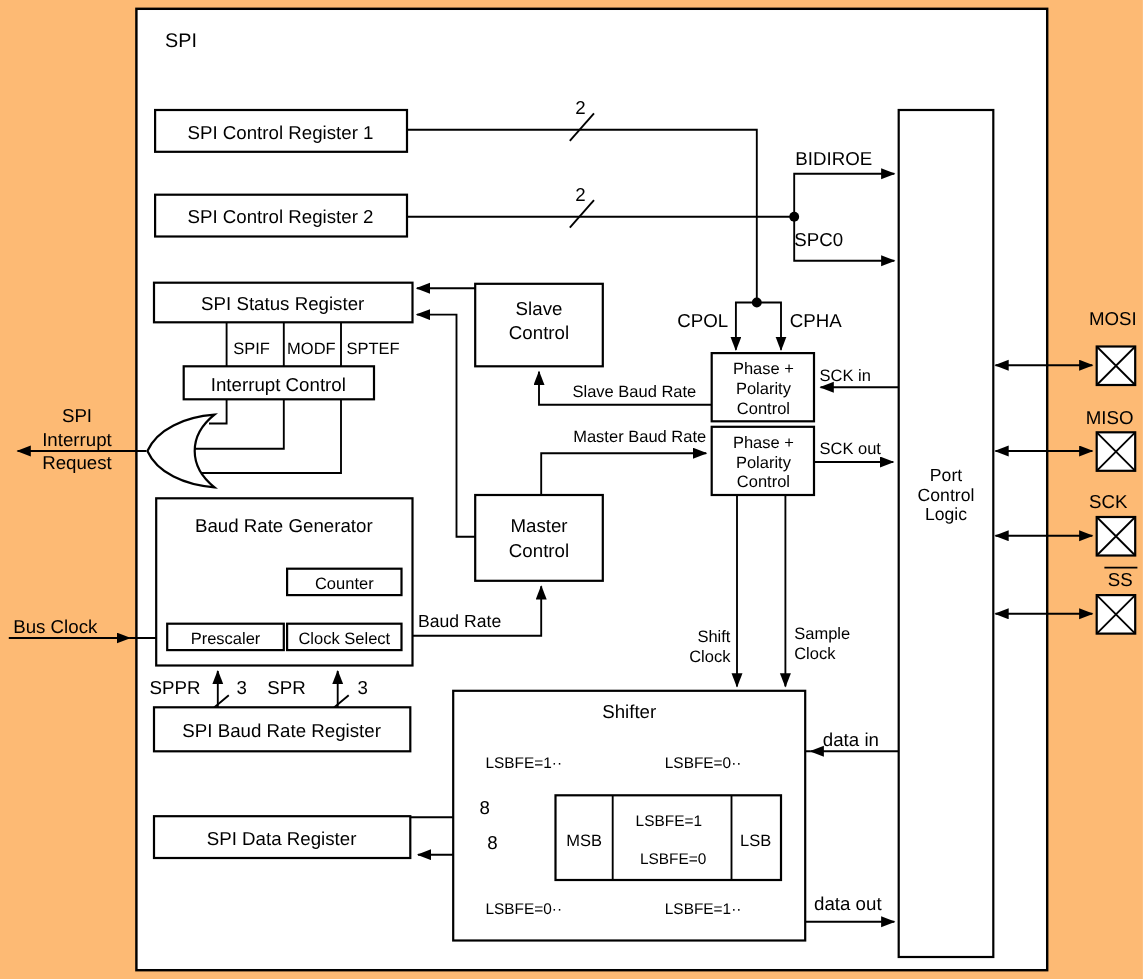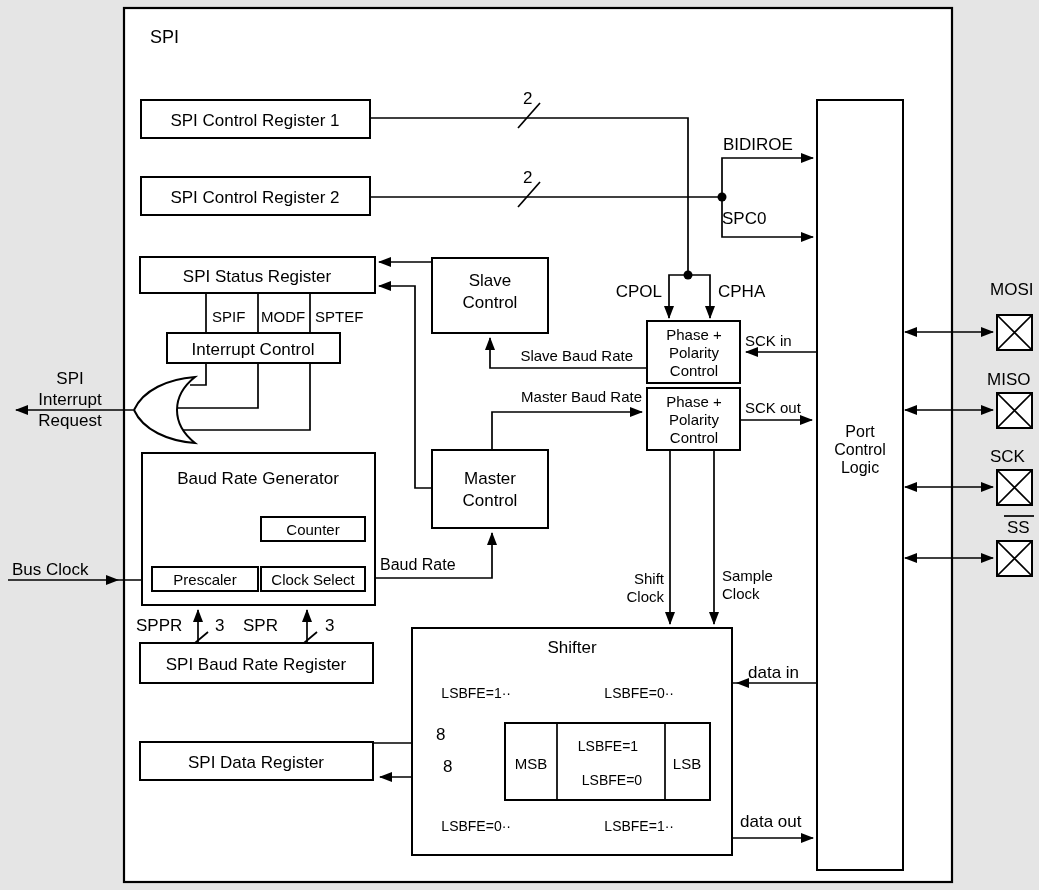--- a/index.html
+++ b/index.html
@@ -1,16 +1,16 @@
 <!DOCTYPE html>
 <html><head>
 <meta charset="utf-8">
 <style>
   html,body{margin:0;padding:0;background:#ffffff;}
-  .stage{width:1039px;height:890px;position:relative;background:#e5e5e5;overflow:hidden;text-decoration:underline;}
+  .stage{width:1039px;height:890px;position:relative;background:#fdba74;overflow:hidden;text-decoration:underline;}
   svg{font-family:"Liberation Sans","DejaVu Sans",sans-serif;fill:#000;}
   svg text{fill:#000;}
   .t17{font-size:17px;}
   .t18{font-size:18px;}
   .t16{font-size:16px;}
   .t15{font-size:15px;}
   .t14{font-size:14px;}
   .box{fill:#ffffff;stroke:#000000;stroke-width:2;}
   .boxthick{fill:#ffffff;stroke:#000000;stroke-width:2.2;}
   .wire{fill:none;stroke:#000000;stroke-width:1.7;}

